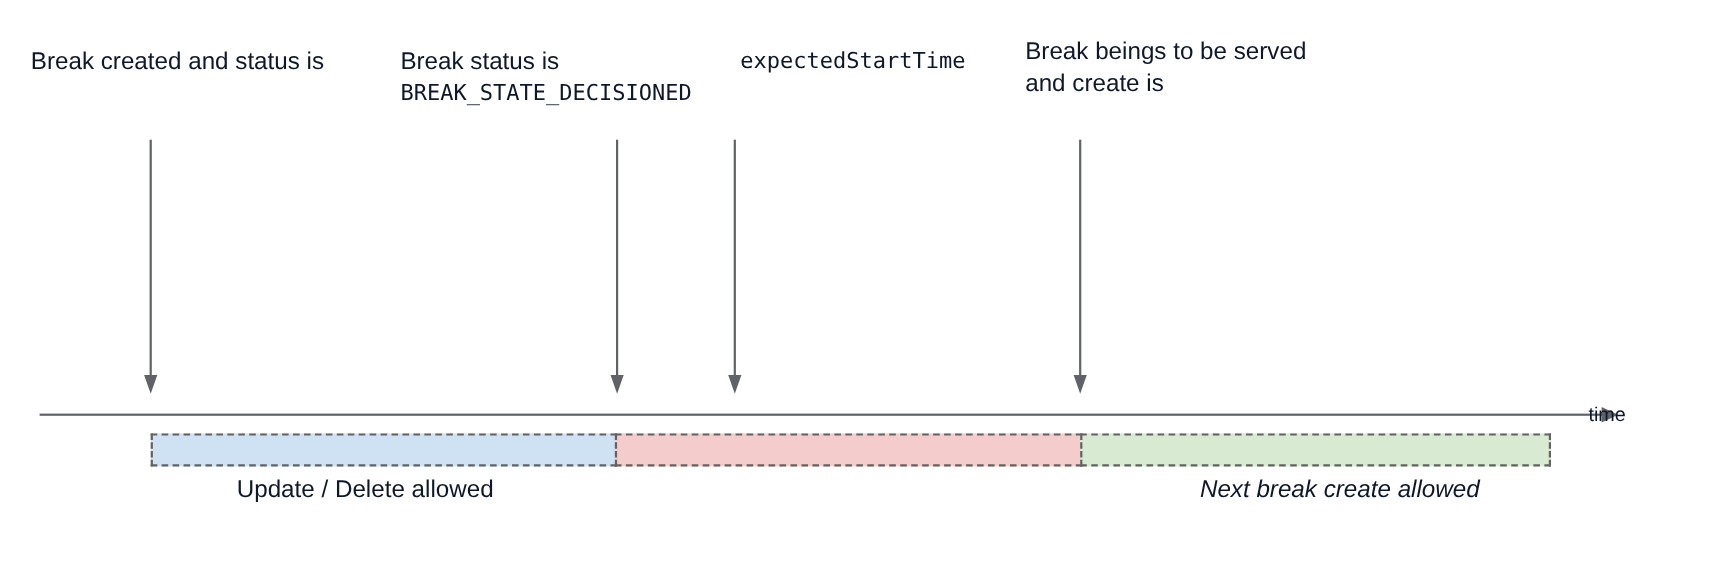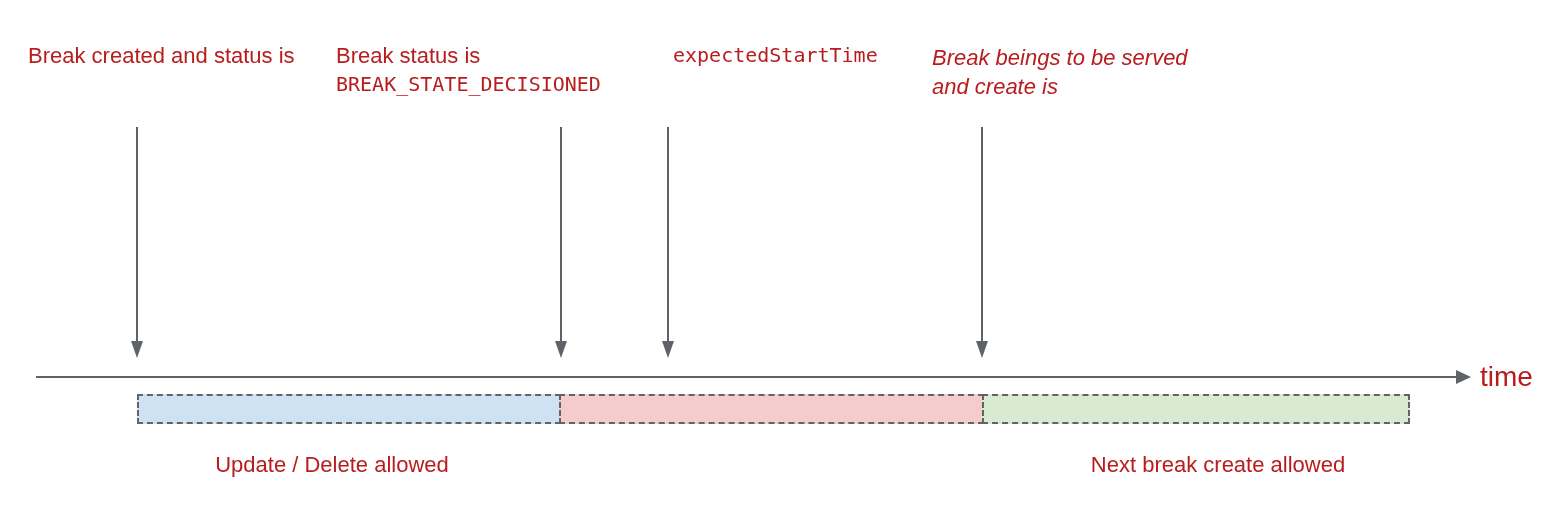--- a/index.html
+++ b/index.html
@@ -3,53 +3,53 @@
 <meta charset="utf-8">
 <style>
   html,body{margin:0;padding:0;background:#ffffff;}
   *{box-sizing:border-box;}
   .canvas{
     position:relative;
     width:1558px;
     height:520px;
     background:#ffffff;
     font-family:"Liberation Sans", sans-serif;
-    color:#b91c1c;
+    color:#0f172a;
     overflow:hidden;
   }
   
   .annotation{position:absolute;white-space:nowrap;}
   .ann-line{line-height:29px;font-size:22px;}
   .ann-line.mono{font-family:"DejaVu Sans Mono", monospace;font-size:20px;}
   .a1{left:28px;top:41px;}
-  .a2{left:336px;top:41px;}
+  .a2{left:364px;top:41px;}
   .a3{left:673px;top:41px;}
-  .a4{left:932px;top:43px;font-style:italic;}
+  .a4{left:932px;top:32px;}
   
   .v-arrow{position:absolute;top:127px;width:12px;height:231px;}
   .v-arrow .stem{position:absolute;left:5px;top:0;width:2px;height:216px;background:#5f6368;}
   .v-arrow .head{position:absolute;left:0;top:214px;width:0;height:0;
     border-left:6px solid transparent;border-right:6px solid transparent;
     border-top:17px solid #5f6368;}
   .vx1{left:131px;} .vx2{left:555px;} .vx3{left:662px;} .vx4{left:976px;}
   
   .axis-line{position:absolute;left:36px;top:376px;width:1421px;height:2px;background:#5f6368;}
   .axis-head{position:absolute;left:1456px;top:370px;width:0;height:0;
     border-top:7px solid transparent;border-bottom:7px solid transparent;
     border-left:15px solid #5f6368;}
-  .axis-label{position:absolute;left:1480px;top:364px;font-size:28px;line-height:26px;}
+  .axis-label{position:absolute;left:1444px;top:364px;font-size:18px;line-height:26px;}
   
   .segment{position:absolute;top:394px;height:30px;border:2px dashed #636363;}
   .seg1{left:137px;width:424px;}
   .seg2{left:559px;width:425px;}
   .seg3{left:982px;width:428px;}
   
-  .seg-label{position:absolute;top:452px;font-size:22px;line-height:26px;
+  .seg-label{position:absolute;top:432px;font-size:22px;line-height:26px;
     transform:translateX(-50%);white-space:nowrap;}
-  .sl1{left:332px;} .sl2{left:780px;} .sl3{left:1218px;}
+  .sl1{left:332px;} .sl2{left:780px;} .sl3{left:1218px;font-style:italic;}
 </style>
 </head>
 <body>
 
 <div class="canvas">
 
   <div class="annotation a1">
     <div class="ann-line">Break created and status is</div>
   </div>
   <div class="annotation a2">

